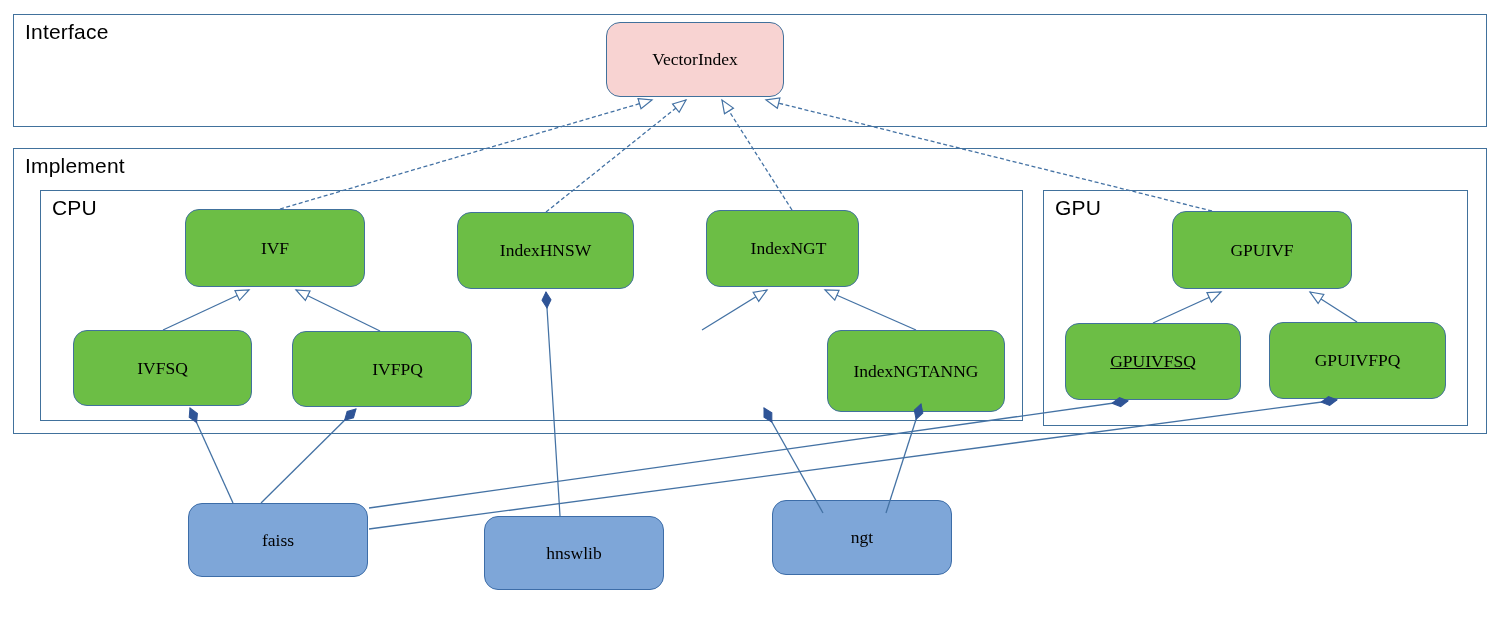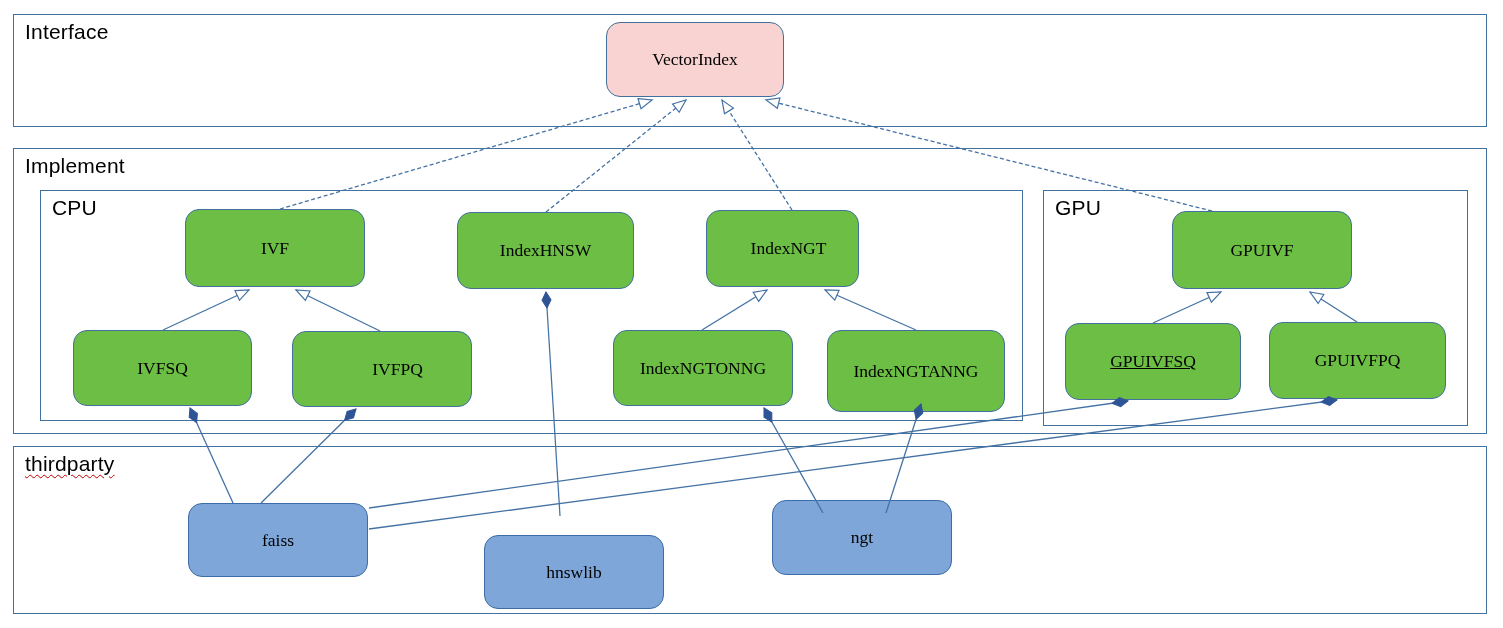--- a/index.html
+++ b/index.html
@@ -51,21 +51,21 @@
   .n-indexhnsw    { left:457px;  top:212px; width:177px; height:77px; }
   .n-indexngt     { left:706px;  top:210px; width:153px; height:77px;padding-left:12px; }
   .n-gpuivf       { left:1172px; top:211px; width:180px; height:78px; }
   .n-ivfsq        { left:73px;   top:330px; width:179px; height:76px; }
   .n-ivfpq        { left:292px;  top:331px; width:180px; height:76px;padding-left:31px; }
   .n-indexngtonng { left:613px;  top:330px; width:180px; height:76px; }
   .n-indexngtanng { left:827px;  top:330px; width:178px; height:82px; }
   .n-gpuivfsq     { left:1065px; top:323px; width:176px; height:77px;text-decoration:underline; }
   .n-gpuivfpq     { left:1269px; top:322px; width:177px; height:77px; }
   .n-faiss        { left:188px;  top:503px; width:180px; height:74px; }
-  .n-hnswlib      { left:484px;  top:516px; width:180px; height:74px;margin-top:19px; }
+  .n-hnswlib      { left:484px;  top:516px; width:180px; height:74px; }
   .n-ngt          { left:772px;  top:492px; width:180px; height:75px;margin-top:8px; }
 
   
   .c-interface  { left:13px;   top:14px;  width:1474px; height:113px; }
   .c-implement  { left:13px;   top:148px; width:1474px; height:286px; }
   .c-cpu        { left:40px;   top:190px; width:983px;  height:231px; }
   .c-gpu        { left:1043px; top:190px; width:425px;  height:236px; }
   .c-thirdparty { left:13px;   top:446px; width:1474px; height:168px; }
 
   svg.edges {
@@ -87,33 +87,29 @@
   </div>
   <div class="container c-implement">
     <span class="clabel">Implement</span>
   </div>
   <div class="container c-cpu">
     <span class="clabel">CPU</span>
   </div>
   <div class="container c-gpu">
     <span class="clabel">GPU</span>
   </div>
-  <div class="container c-thirdparty">
-    <span class="clabel spellcheck">thirdparty</span>
-  </div>
 
   <div class="node green n-ivf">IVF</div>
 
   <div class="node pink n-vectorindex">VectorIndex</div>
   <div class="node green n-indexhnsw">IndexHNSW</div>
   <div class="node green n-indexngt">IndexNGT</div>
   <div class="node green n-gpuivf">GPUIVF</div>
   <div class="node green n-ivfsq">IVFSQ</div>
   <div class="node green n-ivfpq">IVFPQ</div>
-  <div class="node green n-indexngtonng">IndexNGTONNG</div>
   <div class="node green n-indexngtanng">IndexNGTANNG</div>
   <div class="node green n-gpuivfsq">GPUIVFSQ</div>
   <div class="node green n-gpuivfpq">GPUIVFPQ</div>
 
   <div class="node blue n-faiss">faiss</div>
   <div class="node blue n-hnswlib">hnswlib</div>
   <div class="node blue n-ngt">ngt</div>
 
   <svg class="edges" xmlns="http://www.w3.org/2000/svg">
     <defs>

